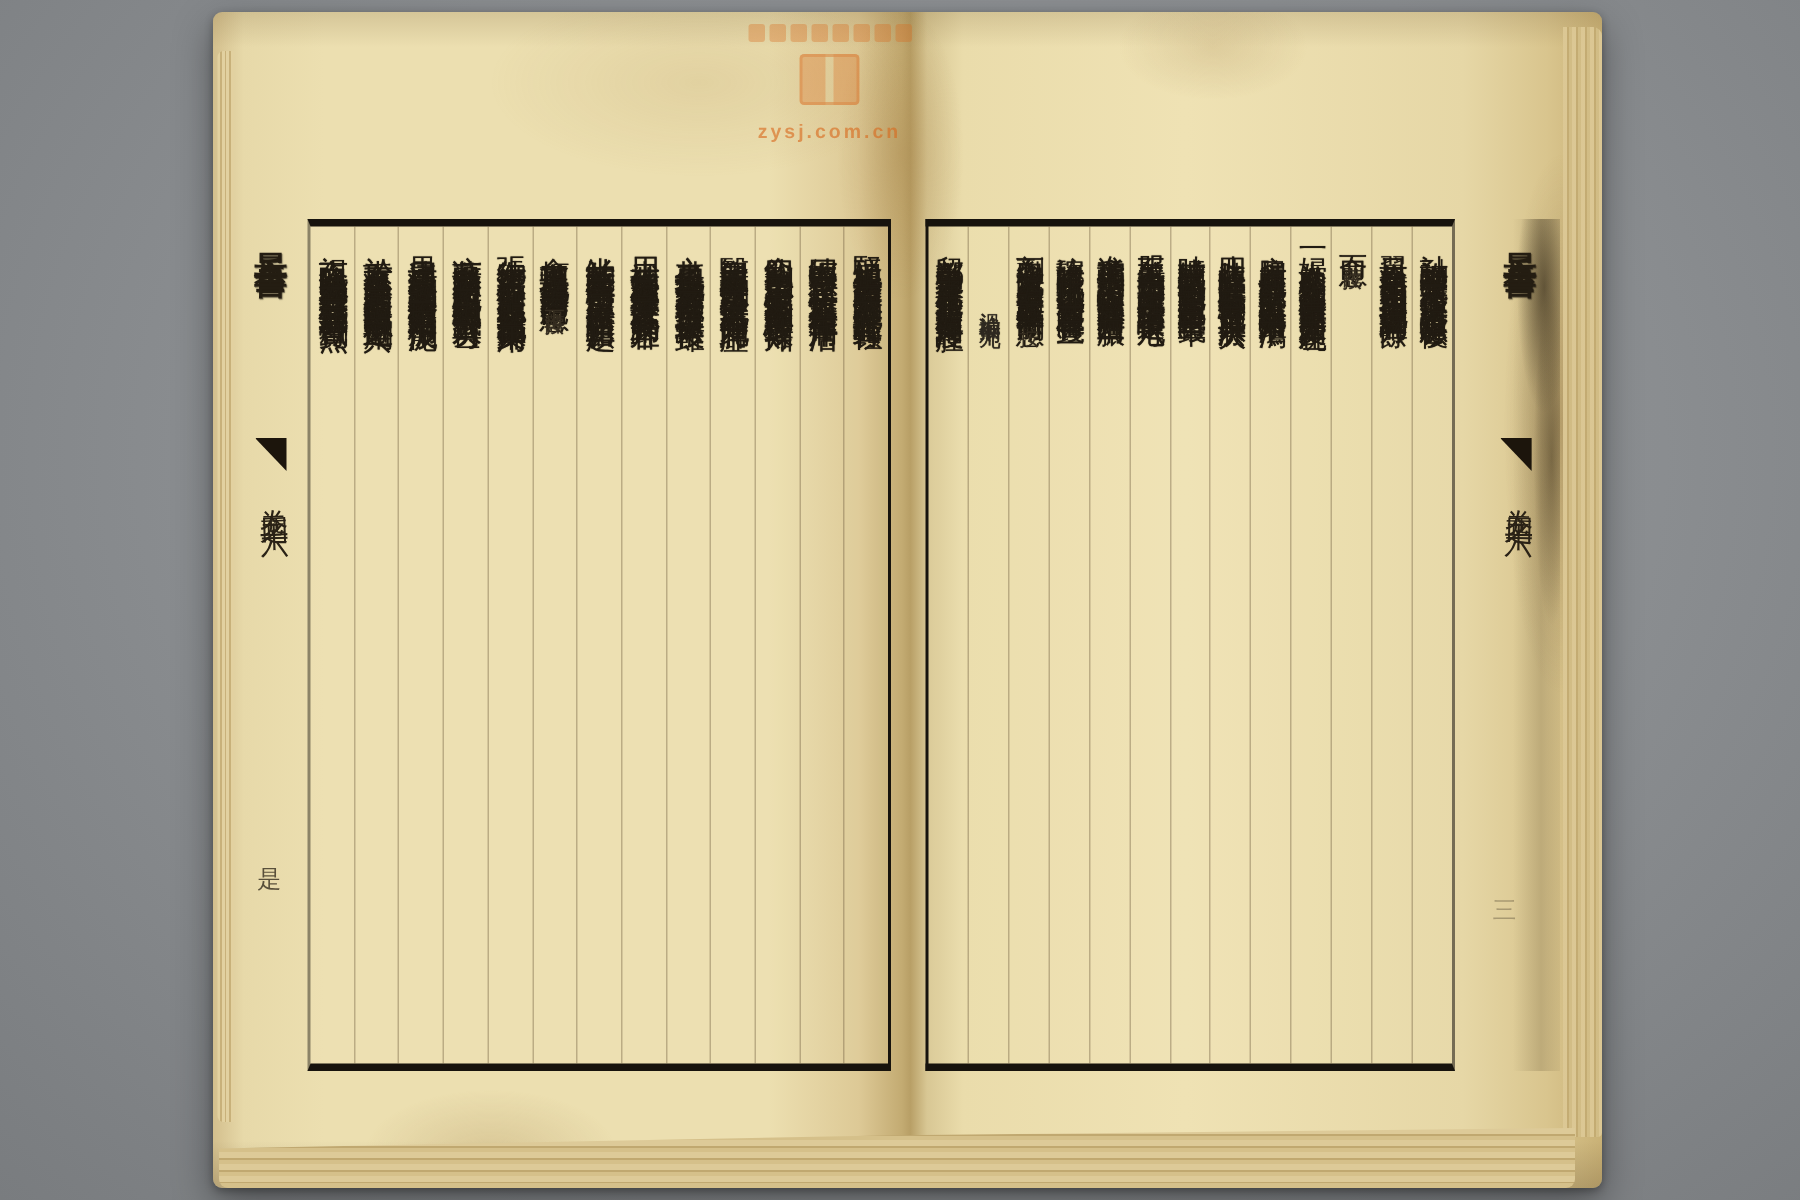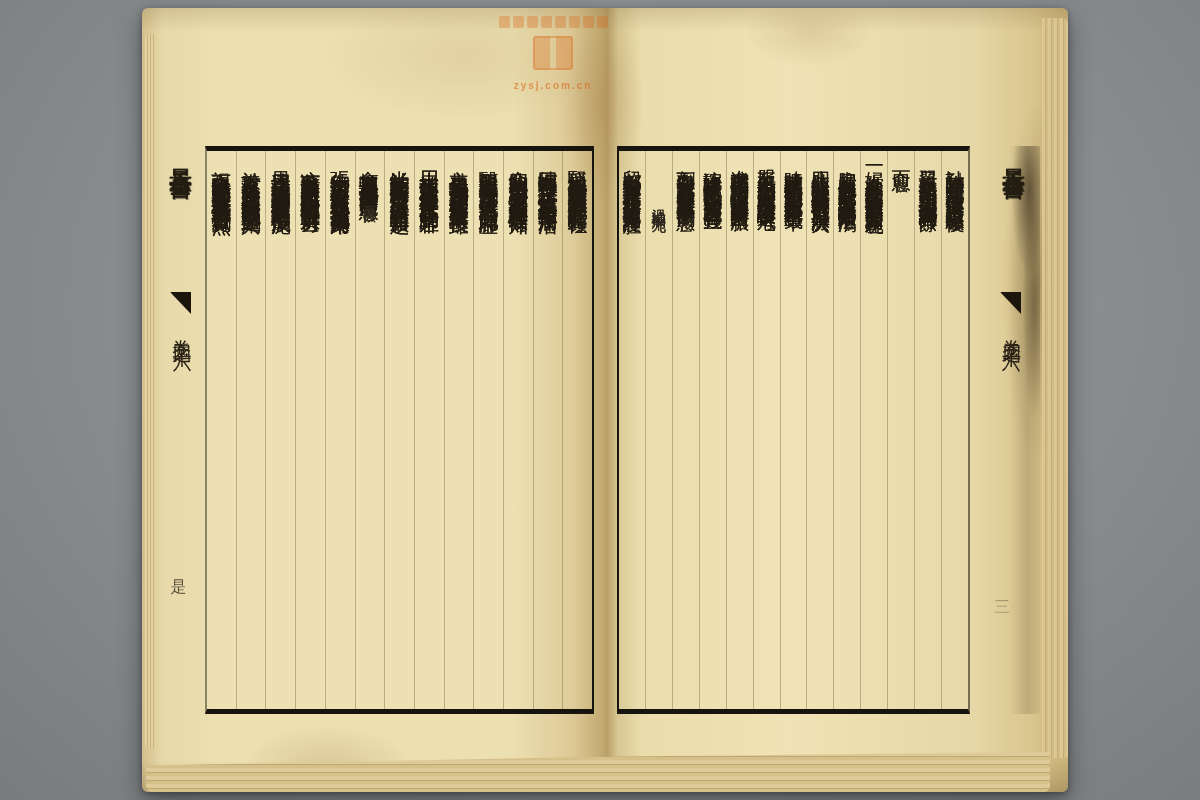--- a/index.html
+++ b/index.html
@@ -125,21 +125,21 @@
   .wm-chars{ display:flex; gap:3px; margin-top:6px; }
   .wm-chars i{ width:11px; height:12px; background:rgba(217,106,30,0.55); border-radius:2px; }
   .wm-seal{
     margin-top:8px; width:40px; height:34px;
     border:2px solid rgba(217,106,30,0.65); border-radius:3px;
     background:
       linear-gradient(90deg, rgba(217,106,30,0.5) 0 42%, rgba(217,106,30,0) 42% 58%, rgba(217,106,30,0.5) 58% 100%);
   }
   .wm-url{
     margin-top:10px; font-family:"Liberation Sans", sans-serif;
-    font-size:10px; font-weight:bold; letter-spacing:2px; color:#d96a1e;
+    font-size:13px; font-weight:bold; letter-spacing:2px; color:#d96a1e;
   }
 </style>
 </head>
 <body>
 
 <div class="book">
   <div class="stains"></div>
   <div class="stack-right"></div>
   <div class="stack-bottom"></div>
   <div class="edge-left"></div>

